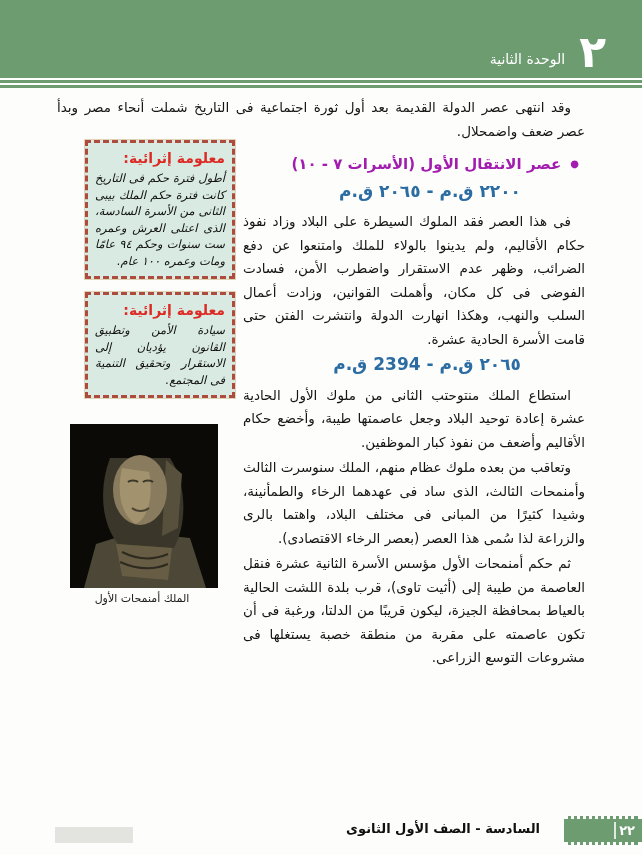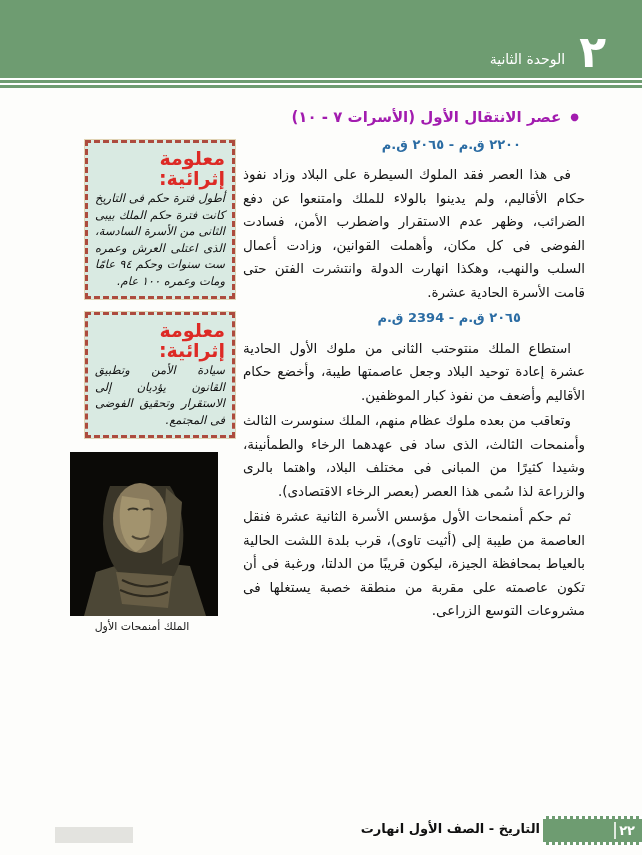--- a/index.html
+++ b/index.html
@@ -26,33 +26,33 @@
     float:left; width:186px; height:548px;
     shape-outside: polygon(0 44px, 186px 44px, 186px 548px, 0 548px);
   }
   .infobox {
     box-sizing:border-box; width:150px; background:#d9eae2;
     border:3px dashed #ad4b3e; box-shadow:0 0 0 1px #e0d3b4;
     padding:5px 7px 7px;
   }
   .infobox-1 { margin:44px 8px 0 28px; }
   .infobox-2 { margin:13px 8px 0 28px; }
-  .infobox-title { color:#dd2a25; font-weight:bold; font-size:19px; text-align:right; line-height:20px; margin-bottom:2px; }
+  .infobox-title { color:#dd2a25; font-weight:bold; font-size:14px; text-align:right; line-height:20px; margin-bottom:2px; }
   .infobox-body { font-size:11.5px; line-height:16.5px; text-align:justify; color:#101010;font-style:italic; }
-  .statue { margin:14px 25px 0 13px; width:152px; }
+  .statue { margin:26px 25px 0 13px; width:152px; }
   .statue svg { display:block; }
   .statue figcaption { text-align:center; font-size:11px; line-height:16px; color:#1a1a1a; margin-top:3px; }
   .para { margin:0 0 2px 0; text-indent:14px; }
   .sec-title { color:#a21caf; font-size:15px; font-weight:bold; margin:9px 6px 3px 0; text-indent:0; }
   .bullet { font-size:10px; vertical-align:2px; margin-left:9px; }
-  .sec-date { color:#2b6ca3; font-weight:bold; font-size:13px; margin:0 64px 7px 0; }
+  .sec-date { color:#2b6ca3; font-weight:bold; font-size:17px; margin:0 64px 7px 0; }
   
   .footer-text { position:absolute; top:821px; right:102px; font-size:13px; font-weight:bold; color:#101010; }
   .page-strip {
-    position:absolute; top:816px; right:0; width:99px; height:29px; box-sizing:border-box;
+    position:absolute; top:816px; right:0; width:78px; height:29px; box-sizing:border-box;
     background:#6e9c71; border-top:3px dotted #fff; border-bottom:3px dotted #fff;
   }
   .page-num { display:inline-block; color:#fff; font-weight:bold; font-size:13px; line-height:23px; margin-right:7px; }
   .strip-notch { position:absolute; top:3px; bottom:3px; right:26px; width:2px; background:#fdfdfb; opacity:.8; }
   .watermark { position:absolute; top:827px; left:55px; width:78px; height:16px; background:#d9d9d5; opacity:.75; }
 </style>
 </head>
 <body>
 
 <div class="page">
@@ -69,21 +69,21 @@
   <main class="content">
 
     <aside class="leftcol">
       <div class="infobox infobox-1">
         <div class="infobox-title">معلومة إثرائية:</div>
         <div class="infobox-body">أطول فترة حكم فى التاريخ كانت فترة حكم الملك بيبى الثانى من الأسرة السادسة، الذى اعتلى العرش وعمره ست سنوات وحكم ٩٤ عامًا ومات وعمره ١٠٠ عام.</div>
       </div>
 
       <div class="infobox infobox-2">
         <div class="infobox-title">معلومة إثرائية:</div>
-        <div class="infobox-body">سيادة الأمن وتطبيق القانون يؤديان إلى الاستقرار وتحقيق الفوضى فى المجتمع.</div>
+        <div class="infobox-body">سيادة الأمن وتطبيق القانون يؤديان إلى الاستقرار وتحقيق التنمية فى المجتمع.</div>
       </div>
 
       <figure class="statue">
         <svg viewBox="0 0 148 164" width="148" height="164" role="img">
           <rect width="148" height="164" fill="#0b0a07"></rect>
           <path d="M14 164 L26 120 L64 108 L120 114 L136 164 Z" fill="#4c4736"></path>
           <path d="M40 34 C28 66 32 100 48 120 L104 124 C118 98 116 58 100 34 Z" fill="#3a3629"></path>
           <path d="M96 36 L112 50 L108 104 L92 112 Z" fill="#57503c"></path>
           <ellipse cx="70" cy="66" rx="27" ry="35" fill="#897b5d"></ellipse>
           <path d="M52 44 C46 70 52 92 66 100 C78 94 84 72 79 48 Z" fill="#a2936e"></path>
@@ -91,34 +91,35 @@
           <path d="M73 58 C75 56 81 56 83 58" stroke="#3a3629" stroke-width="2" fill="none"></path>
           <path d="M62 84 C67 88 74 88 79 84" stroke="#4c4433" stroke-width="2" fill="none"></path>
           <path d="M46 120 L102 124 L98 156 L52 152 Z" fill="#675d45"></path>
           <path d="M52 128 C68 136 84 136 98 130" stroke="#2e2a1f" stroke-width="2" fill="none"></path>
           <path d="M50 138 C68 146 84 146 98 140" stroke="#2e2a1f" stroke-width="2" fill="none"></path>
         </svg>
         <figcaption>الملك أمنمحات الأول</figcaption>
       </figure>
     </aside>
 
+    <p class="para">وقد انتهى عصر الدولة القديمة بعد أول ثورة اجتماعية فى التاريخ شملت أنحاء مصر وبدأ عصر ضعف واضمحلال.</p>
 
     <h3 class="sec-title"><span class="bullet">●</span><span>عصر الانتقال الأول (الأسرات ٧ - ١٠)</span></h3>
     <div class="sec-date">٢٢٠٠ ق.م - ٢٠٦٥ ق.م</div>
     <p class="para">فى هذا العصر فقد الملوك السيطرة على البلاد وزاد نفوذ حكام الأقاليم، ولم يدينوا بالولاء للملك وامتنعوا عن دفع الضرائب، وظهر عدم الاستقرار واضطرب الأمن، فسادت الفوضى فى كل مكان، وأهملت القوانين، وزادت أعمال السلب والنهب، وهكذا انهارت الدولة وانتشرت الفتن حتى قامت الأسرة الحادية عشرة.</p>
 
     <div class="sec-date">٢٠٦٥ ق.م - 2394 ق.م</div>
     <p class="para">استطاع الملك منتوحتب الثانى من ملوك الأول الحادية عشرة إعادة توحيد البلاد وجعل عاصمتها طيبة، وأخضع حكام الأقاليم وأضعف من نفوذ كبار الموظفين.</p>
     <p class="para">وتعاقب من بعده ملوك عظام منهم، الملك سنوسرت الثالث وأمنمحات الثالث، الذى ساد فى عهدهما الرخاء والطمأنينة، وشيدا كثيرًا من المبانى فى مختلف البلاد، واهتما بالرى والزراعة لذا سُمى هذا العصر (بعصر الرخاء الاقتصادى).</p>
     <p class="para">ثم حكم أمنمحات الأول مؤسس الأسرة الثانية عشرة فنقل العاصمة من طيبة إلى (أثيت تاوى)، قرب بلدة اللشت الحالية بالعياط بمحافظة الجيزة، ليكون قريبًا من الدلتا، ورغبة فى أن تكون عاصمته على مقربة من منطقة خصبة يستغلها فى مشروعات التوسع الزراعى.</p>
 
   </main>
 
   <footer>
     <div class="watermark"></div>
-    <div class="footer-text">التاريخ - الصف الأول انهارت</div>
+    <div class="footer-text">السادسة - الصف الأول الثانوى</div>
     <div class="page-strip">
       <span class="page-num">٢٢</span>
       <span class="strip-notch"></span>
     </div>
   </footer>
 
 </div>
 
 </body></html>

